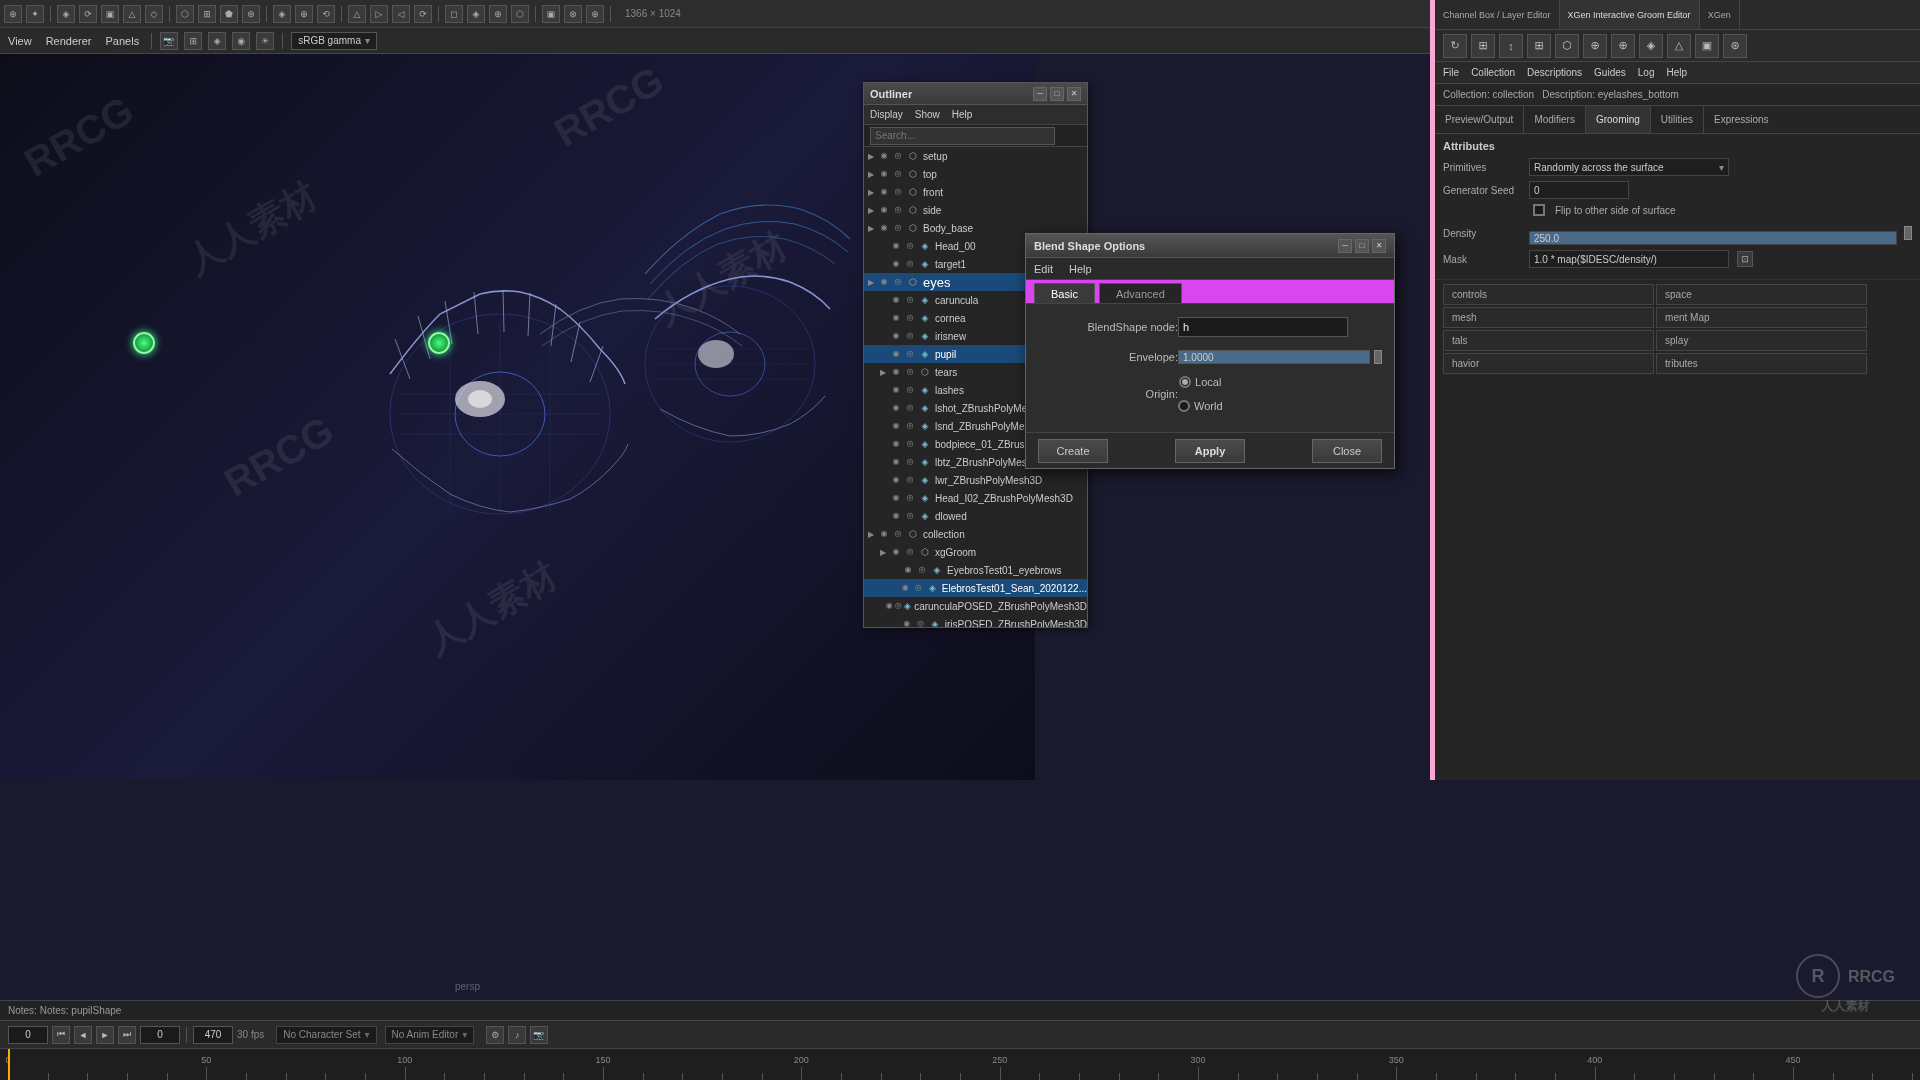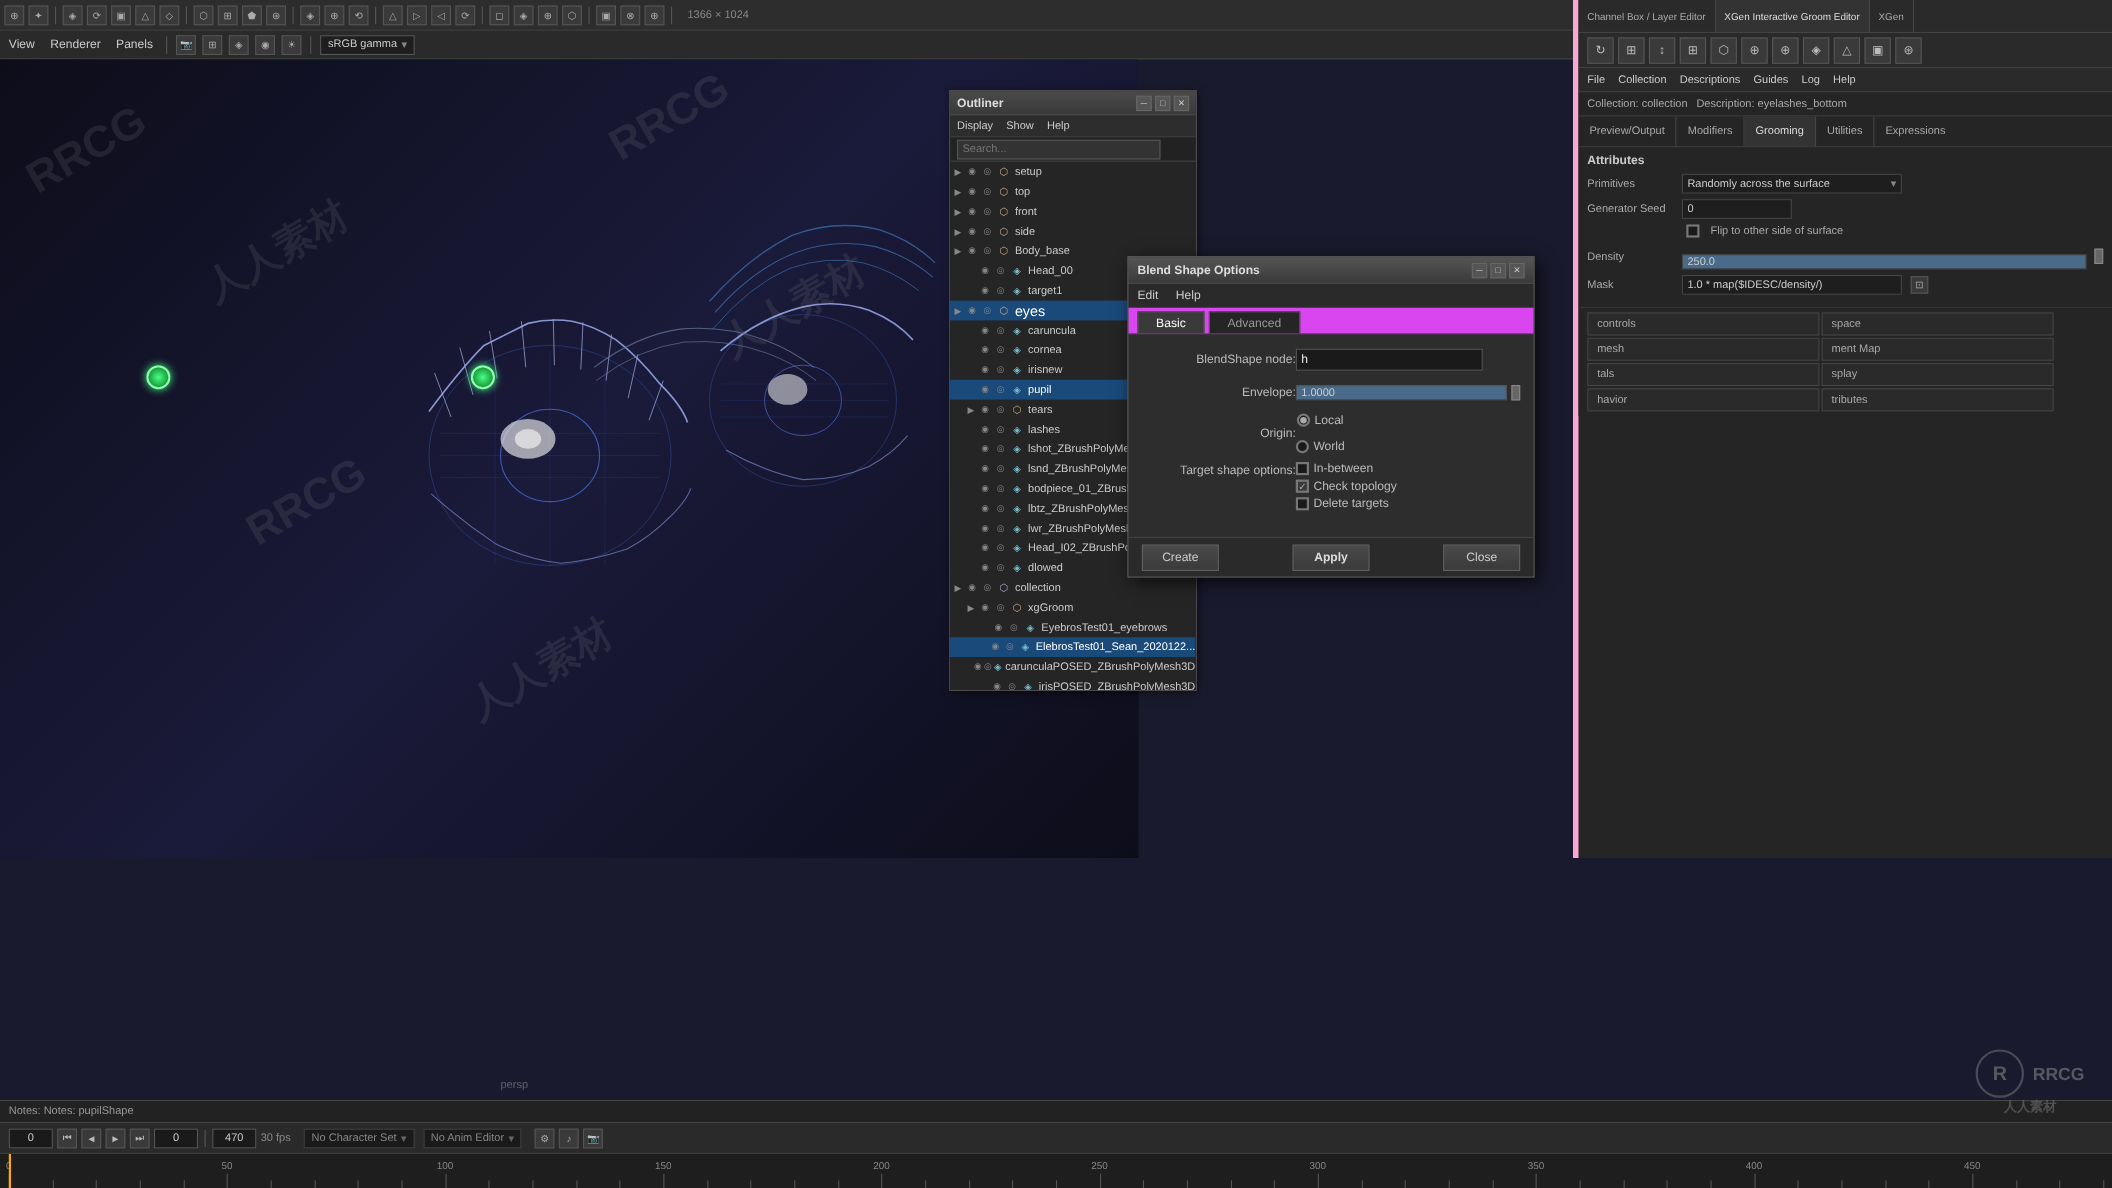--- a/index.html
+++ b/index.html
@@ -1056,37 +1056,20 @@
           <div class="bsd-radio checked"></div>
           <span>Local</span>
         </div>
         <div class="bsd-radio-item">
           <div class="bsd-radio"></div>
           <span>World</span>
         </div>
       </div>
     </div>
 
-    <div class="bsd-row" style="align-items:flex-start;">
-      <span class="bsd-label" style="width:140px;margin-top:2px;">Target shape options:</span>
-      <div>
-        <div class="bsd-checkbox-item">
-          <div class="bsd-checkbox"></div>
-          <span>In-between</span>
-        </div>
-        <div class="bsd-checkbox-item">
-          <div class="bsd-checkbox checked" style="background:#3a3a3a;">✓</div>
-          <span>Check topology</span>
-        </div>
-        <div class="bsd-checkbox-item">
-          <div class="bsd-checkbox"></div>
-          <span>Delete targets</span>
-        </div>
-      </div>
-    </div>
   </div>
   <div id="bsd-footer">
     <div class="bsd-btn">Create</div>
     <div class="bsd-btn" style="font-weight:bold;color:#ddd;">Apply</div>
     <div class="bsd-btn">Close</div>
   </div>
 </div>
 
 <div id="right-panel" style="position:absolute;top:0;right:0;width:490px;height:780px;background:#252525;border-left:5px solid #f9a8d4;">
 

